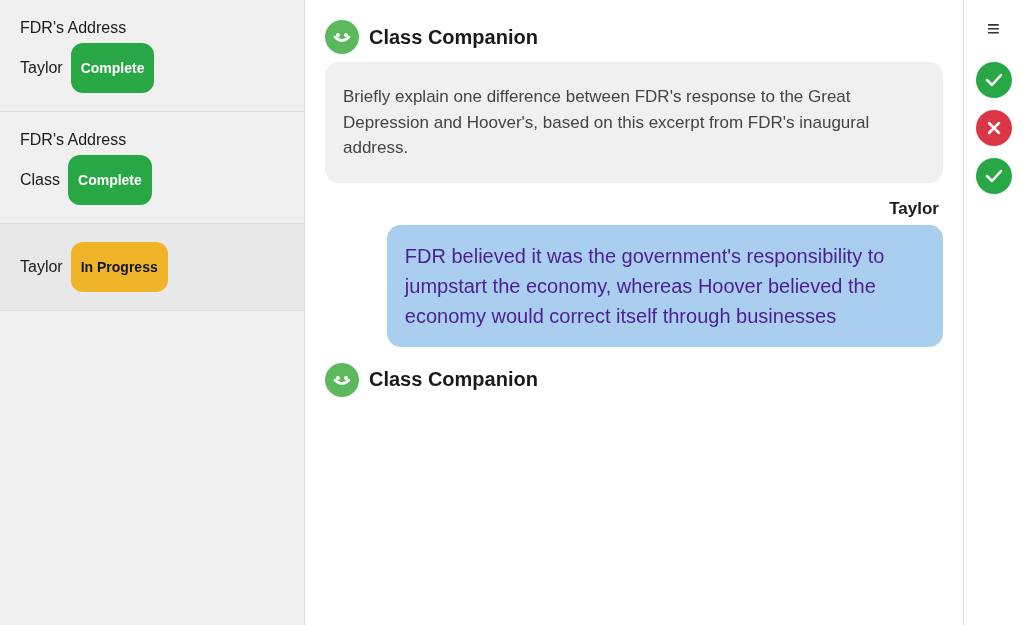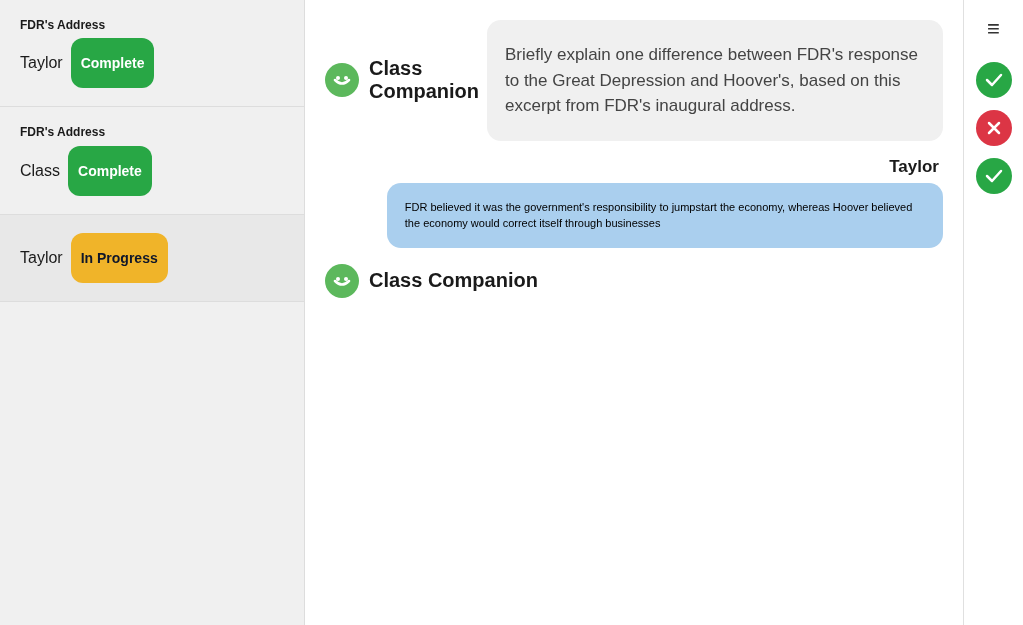--- a/index.html
+++ b/index.html
@@ -25,22 +25,22 @@
     .sidebar-item {
       padding: 18px 20px;
       border-bottom: 1px solid #ddd;
       cursor: pointer;
       background: #f0f0f0;
     }
     .sidebar-item.active {
       background: #e8e8e8;
     }
     .sidebar-item-title {
-      font-size: 12px;
-      font-weight: 700;
+      font-size: 16px;
+      font-weight: 400;
       color: #1a1a1a;
       line-height: 1.2;
       margin-bottom: 6px;
     }
     .sidebar-item-meta {
       display: flex;
       align-items: center;
       gap: 8px;
     }
     .sidebar-item-user {
@@ -70,21 +70,21 @@
       flex-direction: column;
       background: #ffffff;
       overflow-y: auto;
       padding: 20px 20px 20px 20px;
       gap: 16px;
     }
 
     
     .companion-block {
       display: flex;
-      flex-direction: row;
+      flex-direction: column;
       gap: 8px;
     }
     .companion-header {
       display: flex;
       align-items: center;
       gap: 10px;
     }
     .companion-avatar {
       width: 34px;
       height: 34px;
@@ -122,22 +122,22 @@
     .user-name {
       font-size: 17px;
       font-weight: 700;
       color: #1a1a1a;
       margin-right: 4px;
     }
     .user-bubble {
       background: #aacfee;
       border-radius: 14px;
       padding: 16px 18px;
-      font-size: 11px;
-      color: #000000;
+      font-size: 20px;
+      color: #4c1d95;
       line-height: 1.5;
       max-width: 90%;
       text-align: left;
     }
 
     
     .right-panel {
       width: 60px;
       min-width: 60px;
       background: #ffffff;

